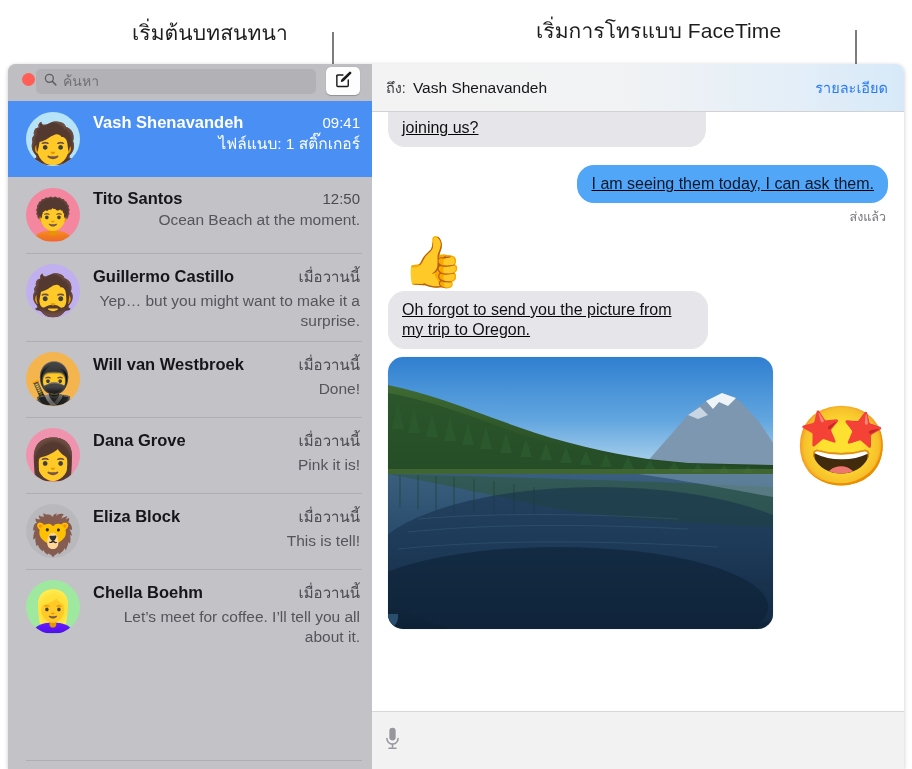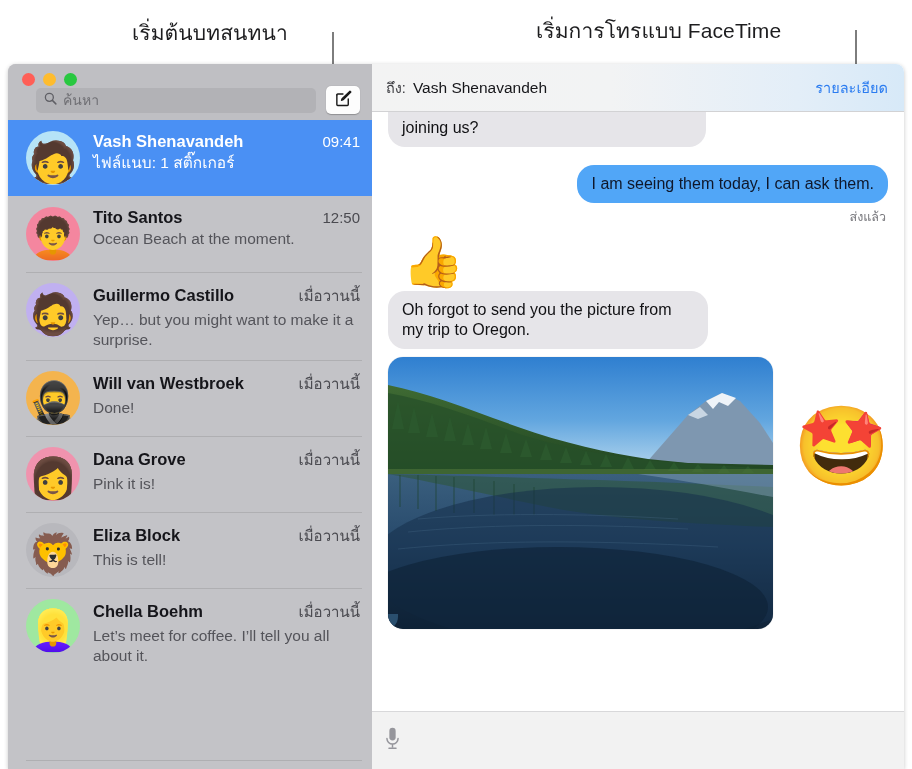--- a/index.html
+++ b/index.html
@@ -42,21 +42,21 @@
   
   .sidebar {
     width: 364px;
     background: #c3c3c7;
     display: flex;
     flex-direction: column;
     flex: none;
     position: relative;
   }
   .sidebar-top {
-    height: 56px;
+    height: 37px;
     background: #bfbfc3;
     display: flex;
     align-items: center;
     padding: 0 12px 0 14px;
     flex: none;
     position: relative;
   }
   .traffic-lights {
     position: absolute;
     left: 14px; top: 9px;
@@ -155,20 +155,21 @@
     font-size: 15px;
     color: #4a4a50;
     white-space: nowrap;
     flex: none;
   }
   .convo-preview {
     font-size: 15.5px;
     color: #54545a;
     margin-top: 2px;
     line-height: 1.26;
+    text-align: right;
   }
   .convo.selected .convo-name,
   .convo.selected .convo-time,
   .convo.selected .convo-preview { color: #ffffff; }
 
   .sidebar-bottom-rule {
     position: absolute;
     left: 18px; right: 10px; bottom: 8px;
     height: 1px;
     background: rgba(0,0,0,0.10);
@@ -235,21 +236,21 @@
   .bubble.outgoing::after {
     content: "";
     position: absolute;
     right: -5px; bottom: 0;
     width: 16px; height: 17px;
     background: #51a6f7;
     border-bottom-left-radius: 14px;
     z-index: -1;
   }
 
-  .msg-row { display: flex; margin-bottom: 4px; }
+  .msg-row { display: flex; margin-bottom: 4px; text-decoration: underline; }
   .msg-row.right { justify-content: flex-end; }
 
   .status-text {
     font-size: 12.5px;
     color: #78787d;
     text-align: right;
     margin: 2px 2px 10px 0;
   }
 
   .tapback {

